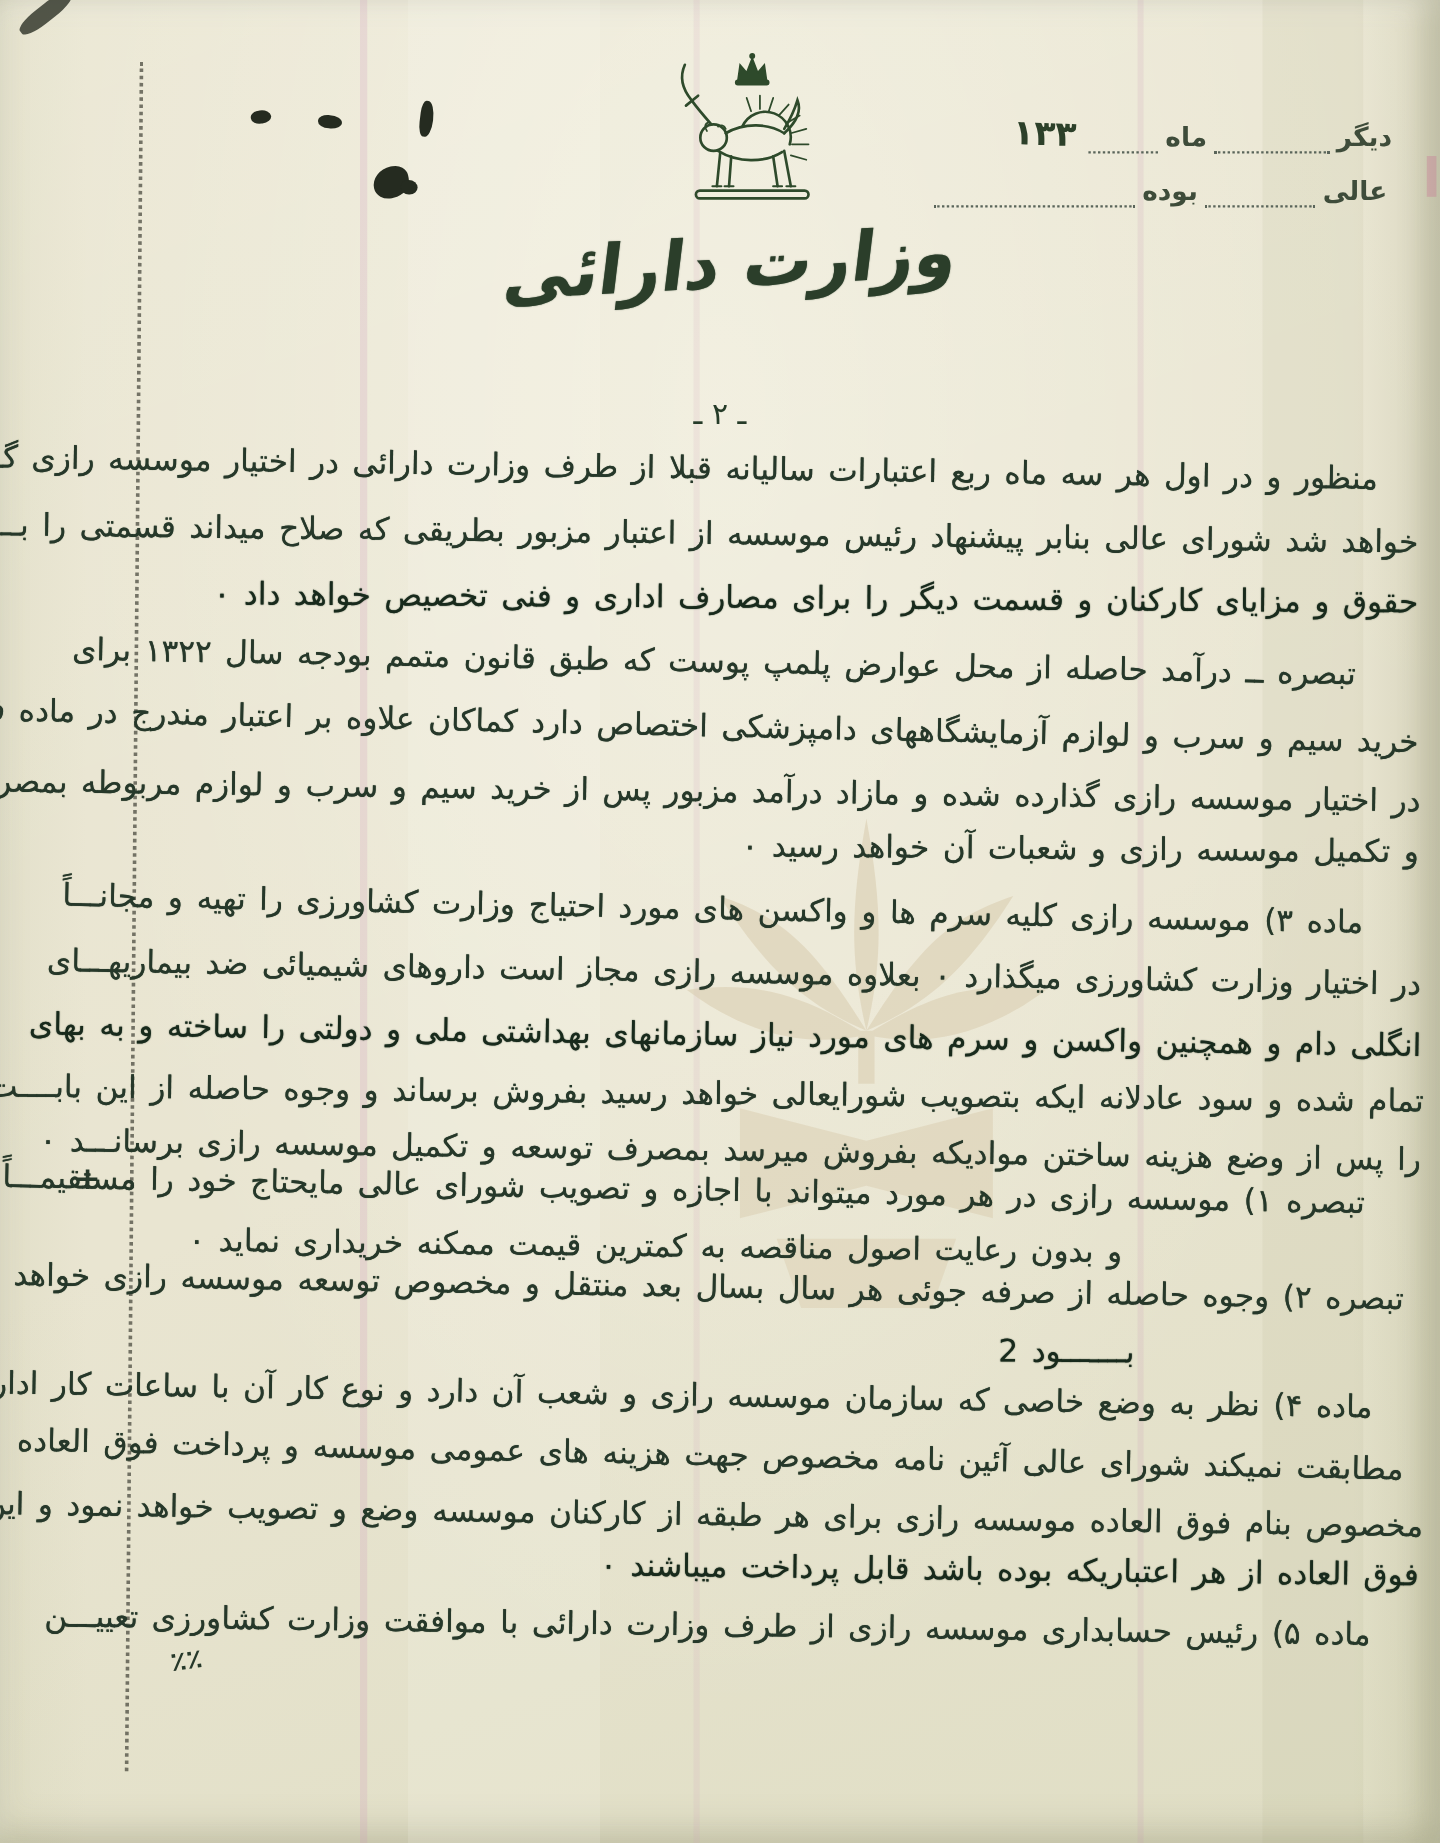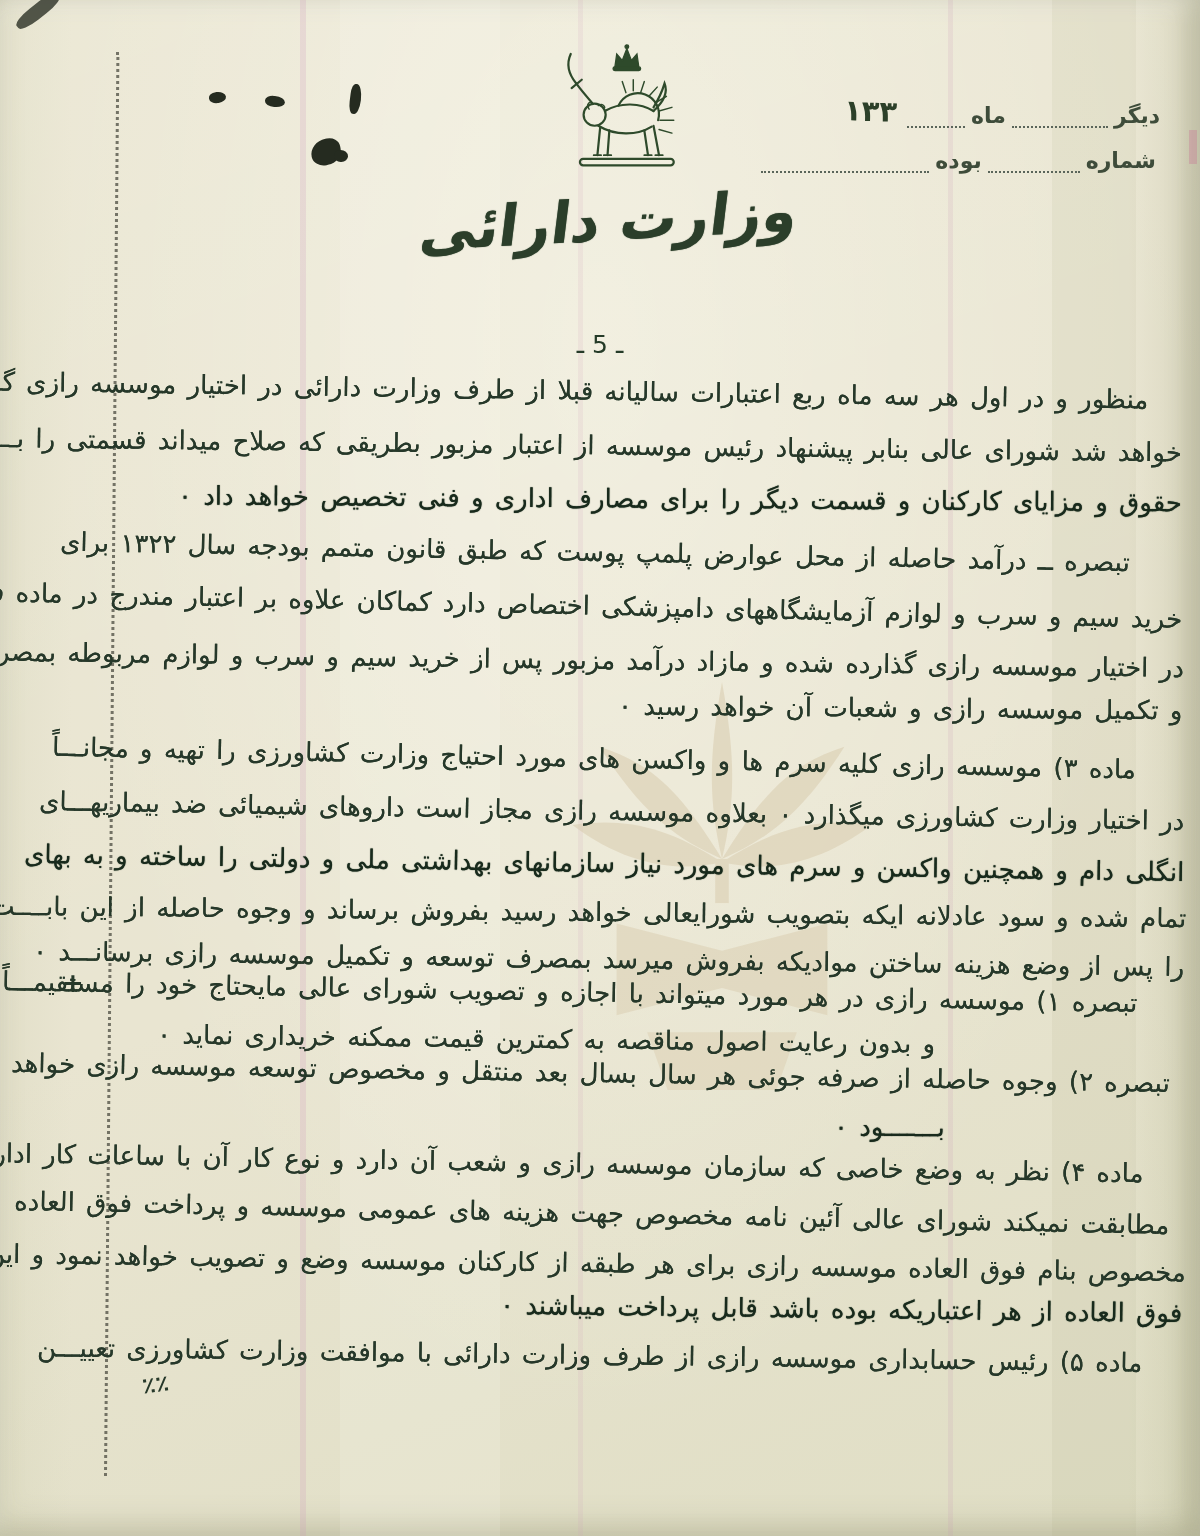--- a/index.html
+++ b/index.html
@@ -136,46 +136,46 @@
   </svg>
 
   <div class="hdr-row" style="top:94px;right:40px;">
     <span class="hdr-label">دیگر</span>
     <span class="leader" style="width:96px;"></span>
     <span class="hdr-label">ماه</span>
     <span class="leader" style="width:58px;"></span>
     <span class="year-hand">۱۳۳</span>
   </div>
   <div class="hdr-row" style="top:148px;right:44px;">
-    <span class="hdr-label">شماره</span>
+    <span class="hdr-label">عالی</span>
     <span class="leader" style="width:92px;"></span>
     <span class="hdr-label">بوده</span>
     <span class="leader" style="width:168px;"></span>
   </div>
 
   <div class="ministry-title">وزارت دارائی</div>
 
-  <div class="page-number">ـ 5 ـ</div>
+  <div class="page-number">ـ ۲ ـ</div>
 
   <div class="ms" style="top:375px;right:52px;transform:rotate(0.9deg);">منظور و در اول هر سه ماه ربع اعتبارات سالیانه قبلا از طرف وزارت دارائی در اختیار موسسه رازی گـــذارده</div>
   <div class="ms" style="top:430px;right:18px;transform:rotate(0.7deg);">خواهد شد شورای عالی بنابر پیشنهاد رئیس موسسه از اعتبار مزبور بطریقی که صلاح میداند قسمتی را بـــرای</div>
   <div class="ms dark" style="top:484px;right:18px;transform:rotate(0.4deg);">حقوق و مزایای کارکنان و قسمت دیگر را برای مصارف اداری و فنی تخصیص خواهد داد ۰</div>
   <div class="ms" style="top:537px;right:70px;transform:rotate(1.1deg);">تبصره ــ درآمد حاصله از محل عوارض پلمپ پوست که طبق قانون متمم بودجه سال ۱۳۲۲ برای</div>
   <div class="ms" style="top:590px;right:18px;transform:rotate(1.3deg);">خرید سیم و سرب و لوازم آزمایشگاههای دامپزشکی اختصاص دارد کماکان علاوه بر اعتبار مندرج در ماده فــوق</div>
   <div class="ms" style="top:644px;right:16px;transform:rotate(0.8deg);">در اختیار موسسه رازی گذارده شده و مازاد درآمد مزبور پس از خرید سیم و سرب و لوازم مربوطه بمصرف توسعـــه</div>
   <div class="ms" style="top:693px;right:18px;transform:rotate(0.5deg);">و تکمیل موسسه رازی و شعبات آن خواهد رسید ۰</div>
   <div class="ms" style="top:743px;right:64px;transform:rotate(1.2deg);">ماده ۳) موسسه رازی کلیه سرم ها و واکسن های مورد احتیاج وزارت کشاورزی را تهیه و مجانـــاً</div>
   <div class="ms" style="top:796px;right:16px;transform:rotate(1.0deg);">در اختیار وزارت کشاورزی میگذارد ۰ بعلاوه موسسه رازی مجاز است داروهای شیمیائی ضد بیماریهـــای</div>
   <div class="ms dark" style="top:848px;right:16px;transform:rotate(0.9deg);">انگلی دام و همچنین واکسن و سرم های مورد نیاز سازمانهای بهداشتی ملی و دولتی را ساخته و به بهای</div>
   <div class="ms" style="top:897px;right:14px;transform:rotate(0.6deg);">تمام شده و سود عادلانه ایکه بتصویب شورایعالی خواهد رسید بفروش برساند و وجوه حاصله از این بابــــت</div>
   <div class="ms" style="top:944px;right:16px;transform:rotate(0.8deg);">را پس از وضع هزینه ساختن موادیکه بفروش میرسد بمصرف توسعه و تکمیل موسسه رازی برسانـــد ۰</div>
   <div class="ms" style="top:977px;right:62px;transform:rotate(1.1deg);">تبصره ۱) موسسه رازی در هر مورد میتواند با اجازه و تصویب شورای عالی مایحتاج خود را مستقیمـــاً</div>
   <div class="ms" style="top:1024px;right:265px;transform:rotate(0.7deg);">و بدون رعایت اصول مناقصه به کمترین قیمت ممکنه خریداری نماید ۰</div>
   <div class="ms" style="top:1058px;right:30px;transform:rotate(1.0deg);">تبصره ۲) وجوه حاصله از صرفه جوئی هر سال بسال بعد منتقل و مخصوص توسعه موسسه رازی خواهد</div>
-  <div class="ms dark" style="top:1112px;right:255px;transform:rotate(0.4deg);">بـــــــود ۰</div>
+  <div class="ms dark" style="top:1112px;right:255px;transform:rotate(0.4deg);">بـــــــود 2</div>
   <div class="ms" style="top:1148px;right:56px;transform:rotate(1.0deg);">ماده ۴) نظر به وضع خاصی که سازمان موسسه رازی و شعب آن دارد و نوع کار آن با ساعات کار اداری</div>
   <div class="ms" style="top:1198px;right:30px;transform:rotate(1.2deg);">مطابقت نمیکند شورای عالی آئین نامه مخصوص جهت هزینه های عمومی موسسه و پرداخت فوق العاده</div>
   <div class="ms" style="top:1248px;right:14px;transform:rotate(0.9deg);">مخصوص بنام فوق العاده موسسه رازی برای هر طبقه از کارکنان موسسه وضع و تصویب خواهد نمود و این</div>
   <div class="ms dark" style="top:1294px;right:18px;transform:rotate(0.7deg);">فوق العاده از هر اعتباریکه بوده باشد قابل پرداخت میباشند ۰</div>
   <div class="ms" style="top:1340px;right:58px;transform:rotate(0.8deg);">ماده ۵) رئیس حسابداری موسسه رازی از طرف وزارت دارائی با موافقت وزارت کشاورزی تعییـــن</div>
 
   <div class="mark" style="left:62px;top:968px;font-size:26px;">+</div>
   <div class="mark" style="left:142px;top:1372px;font-size:22px;transform:rotate(-8deg);">٪٪</div>
 
 </div>

